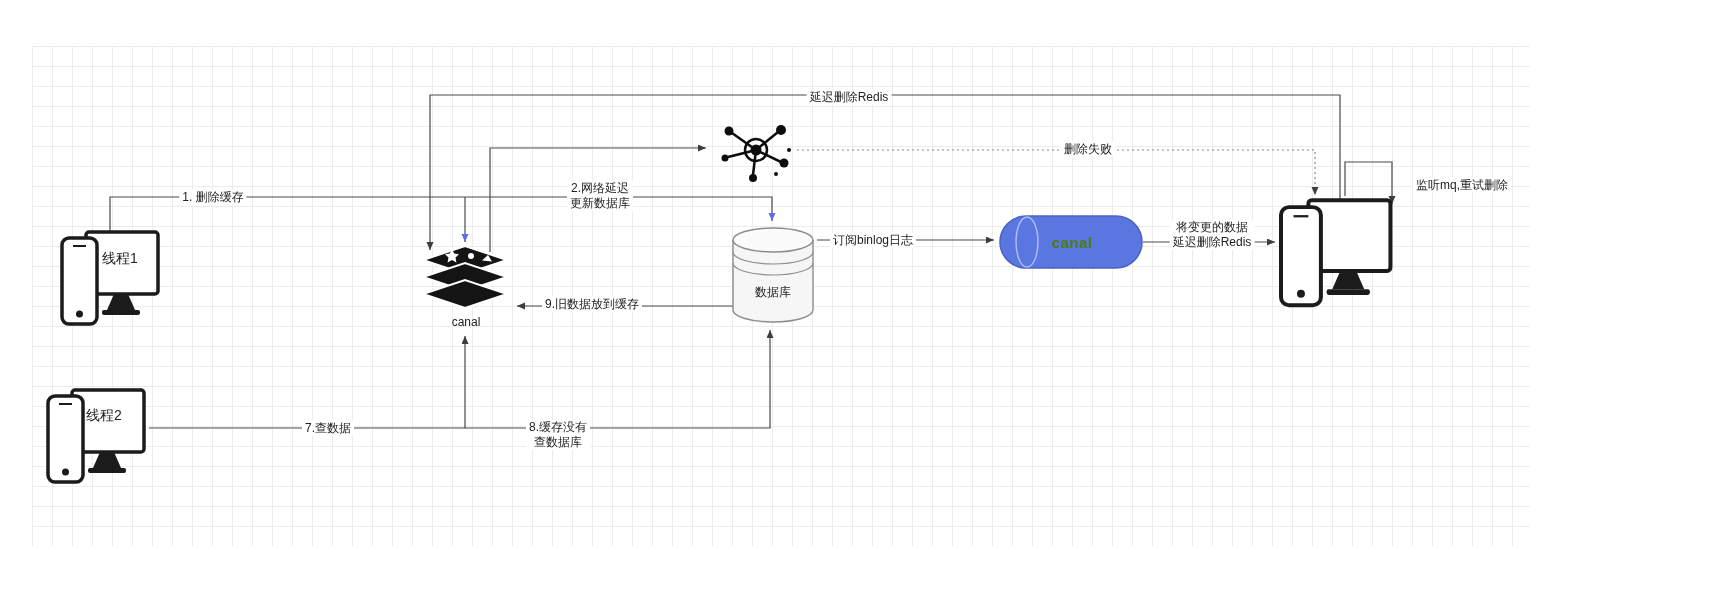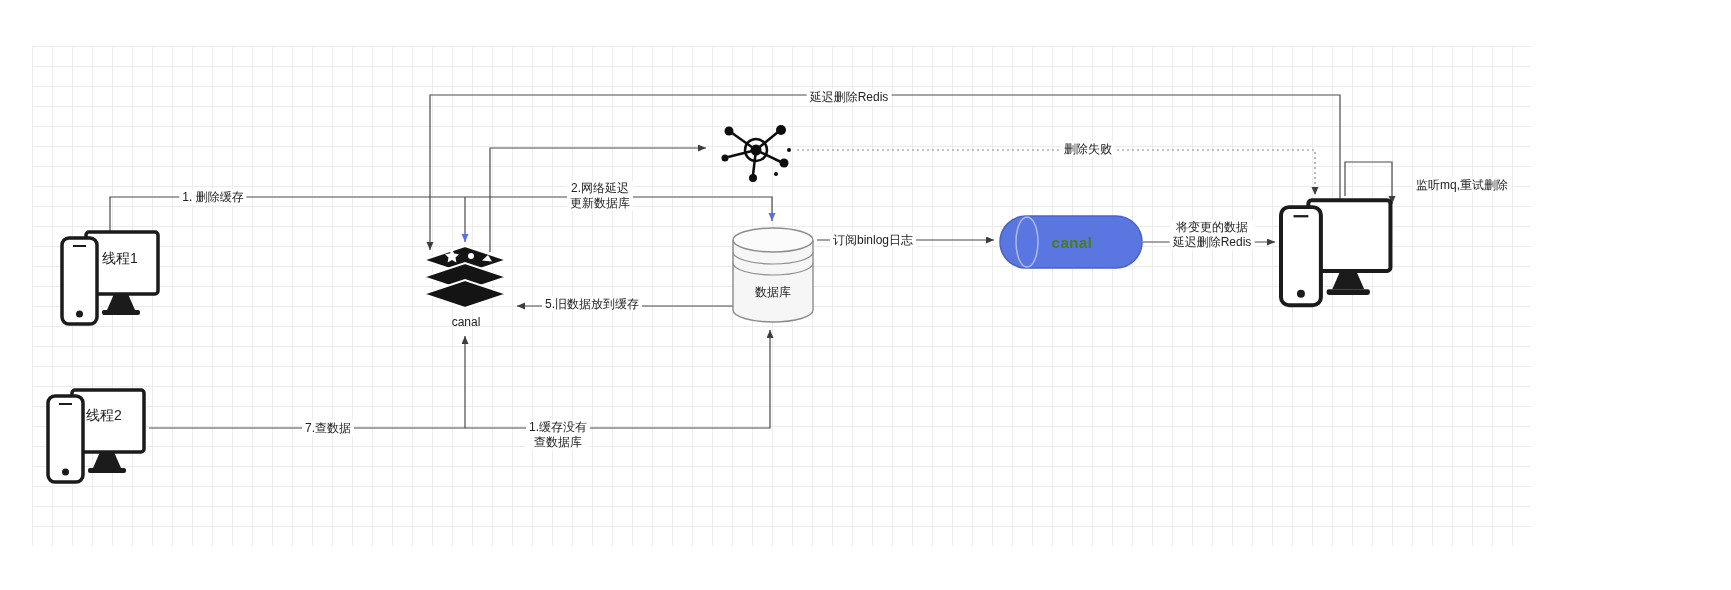--- a/index.html
+++ b/index.html
@@ -144,20 +144,20 @@
     <span>更新数据库</span>
   </div>
   <div class="lbl" style="left:849px;top:97px">延迟删除Redis</div>
   <div class="lbl" style="left:1088px;top:149px">删除失败</div>
   <div class="lbl" style="left:1462px;top:185px">监听mq,重试删除</div>
   <div class="lbl" style="left:873px;top:240px">订阅binlog日志</div>
   <div class="lbl two" style="left:1212px;top:235px">
     <span>将变更的数据</span>
     <span>延迟删除Redis</span>
   </div>
-  <div class="lbl" style="left:592px;top:304px">5.旧数据放到缓存</div>
+  <div class="lbl" style="left:592px;top:304px">9.旧数据放到缓存</div>
   <div class="lbl" style="left:328px;top:428px">7.查数据</div>
   <div class="lbl two" style="left:558px;top:435px">
-    <span>1.缓存没有</span>
+    <span>8.缓存没有</span>
     <span>查数据库</span>
   </div>
 
 </div>
 
 </body></html>

